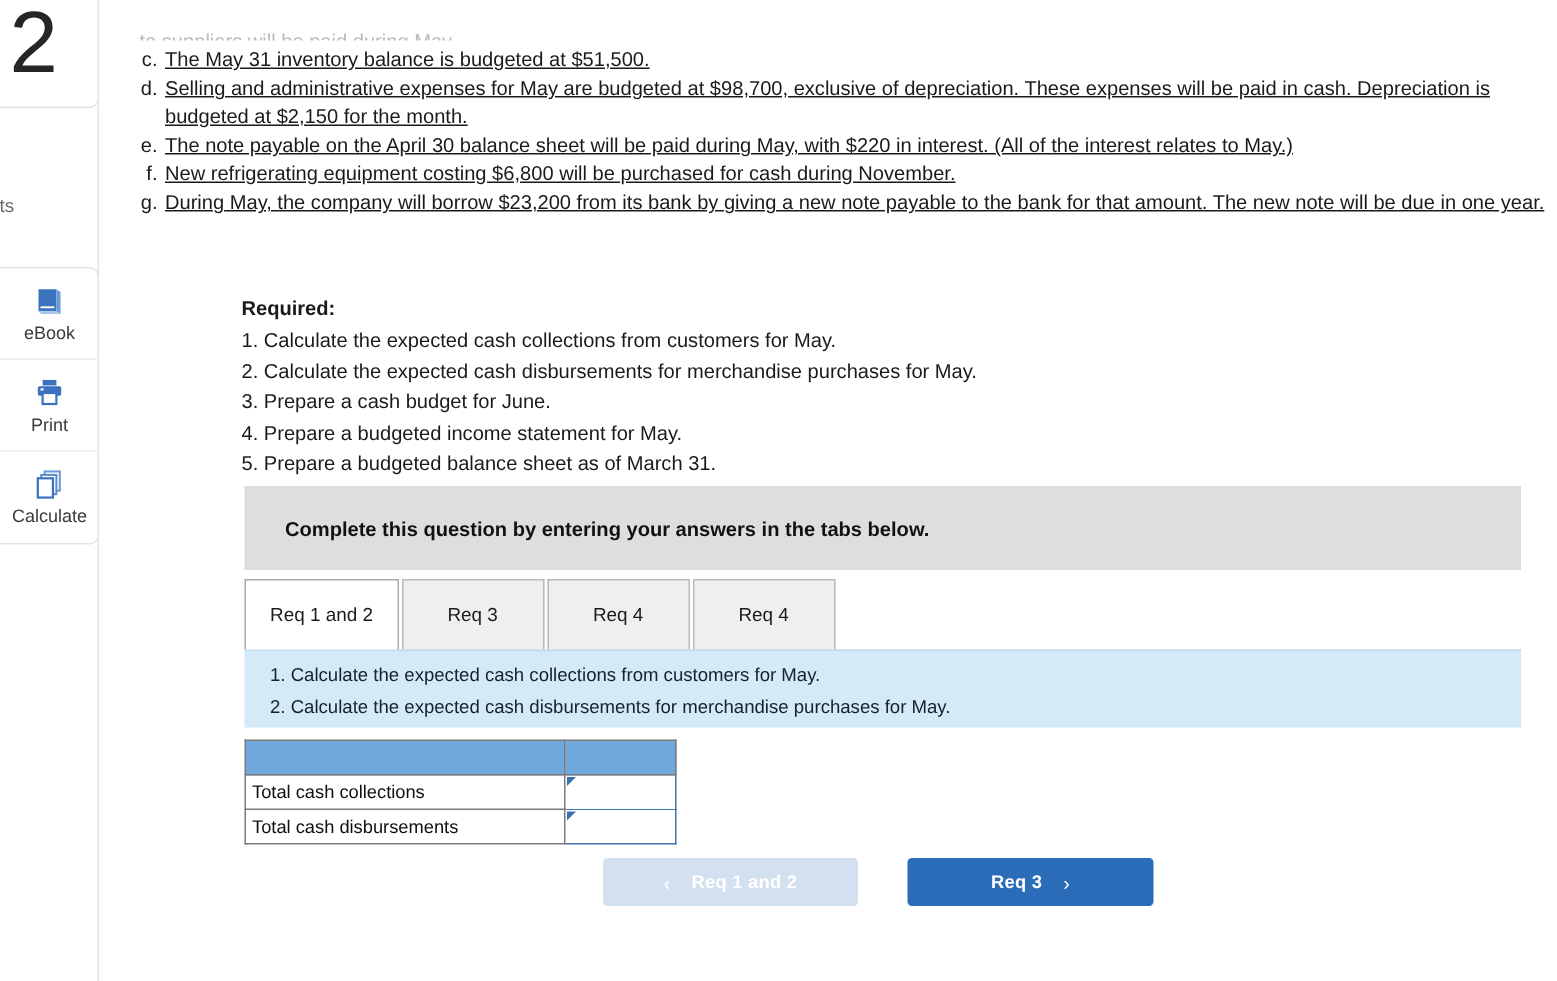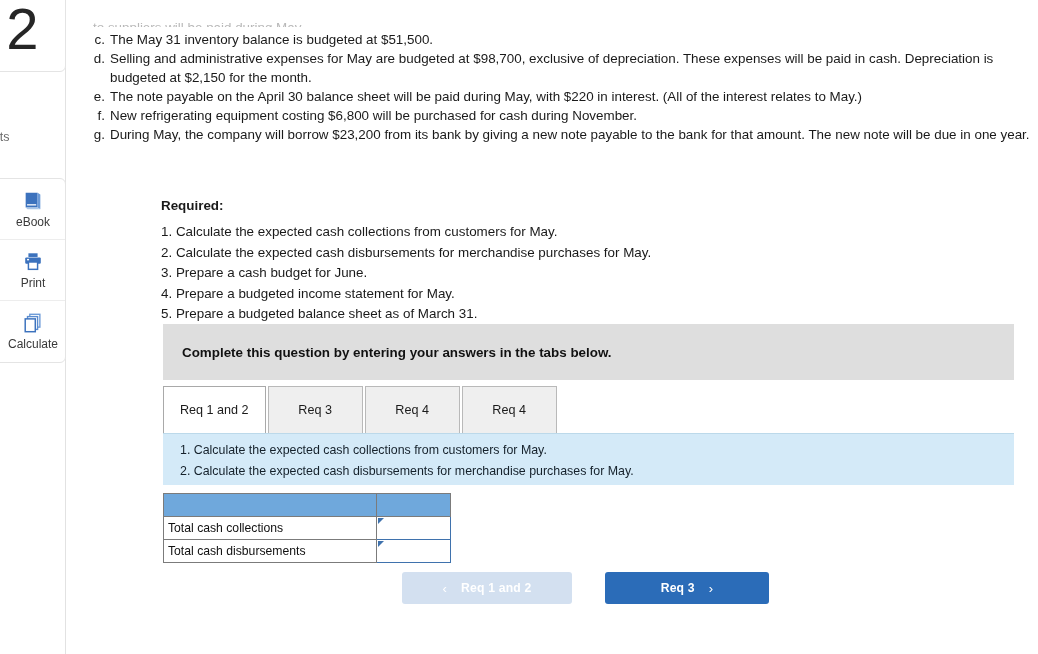--- a/index.html
+++ b/index.html
@@ -110,42 +110,42 @@
     display: flex;
     align-items: flex-start;
     margin-bottom: 0px;
   }
   .prob-mark {
     width: 17px;
     flex: none;
     text-align: right;
     padding-right: 5px;
   }
-  .prob-body { flex: 1; }
+  .prob-body { flex: 1; text-decoration: underline; }
 
   .required-block {
     position: absolute;
     left: 95px;
     top: 196px;
     font-size: 13.4px;
     color: #1a1a1a;
     line-height: 1.52;
   }
-  .required-title { font-weight: bold; margin-bottom: 6px; }
+  .required-title { font-weight: bold; margin-bottom: 1px; }
 
   .complete-banner {
     position: absolute;
     left: 97px;
     top: 324px;
     width: 851px;
     height: 56px;
     background: #dedede;
     display: flex;
     align-items: center;
-    padding-left: 19px;
+    padding-left: 27px;
   }
   .complete-banner span {
     font-size: 13.4px;
     font-weight: bold;
     color: #111111;
   }
 
   
   .tabbar {
     position: absolute;

